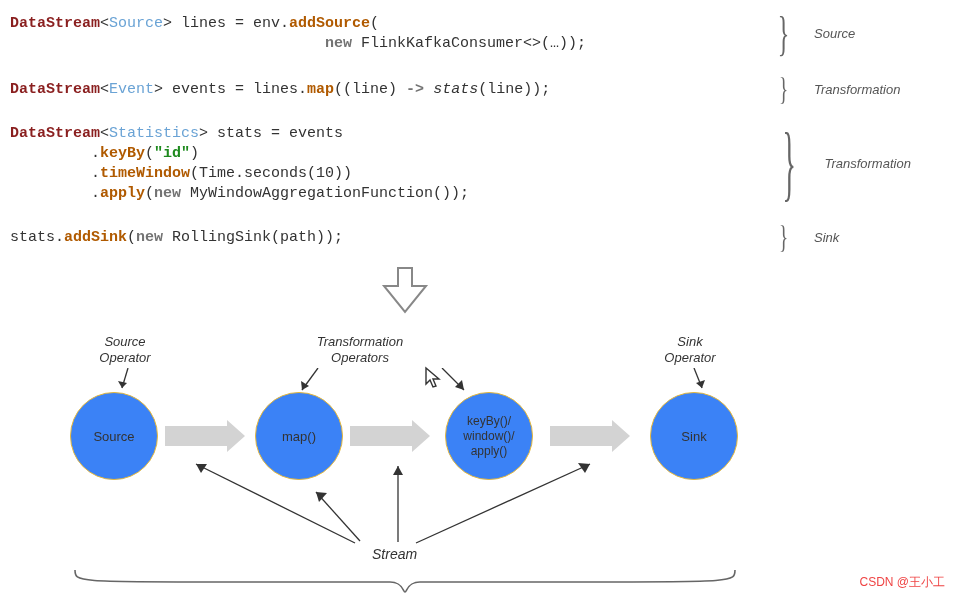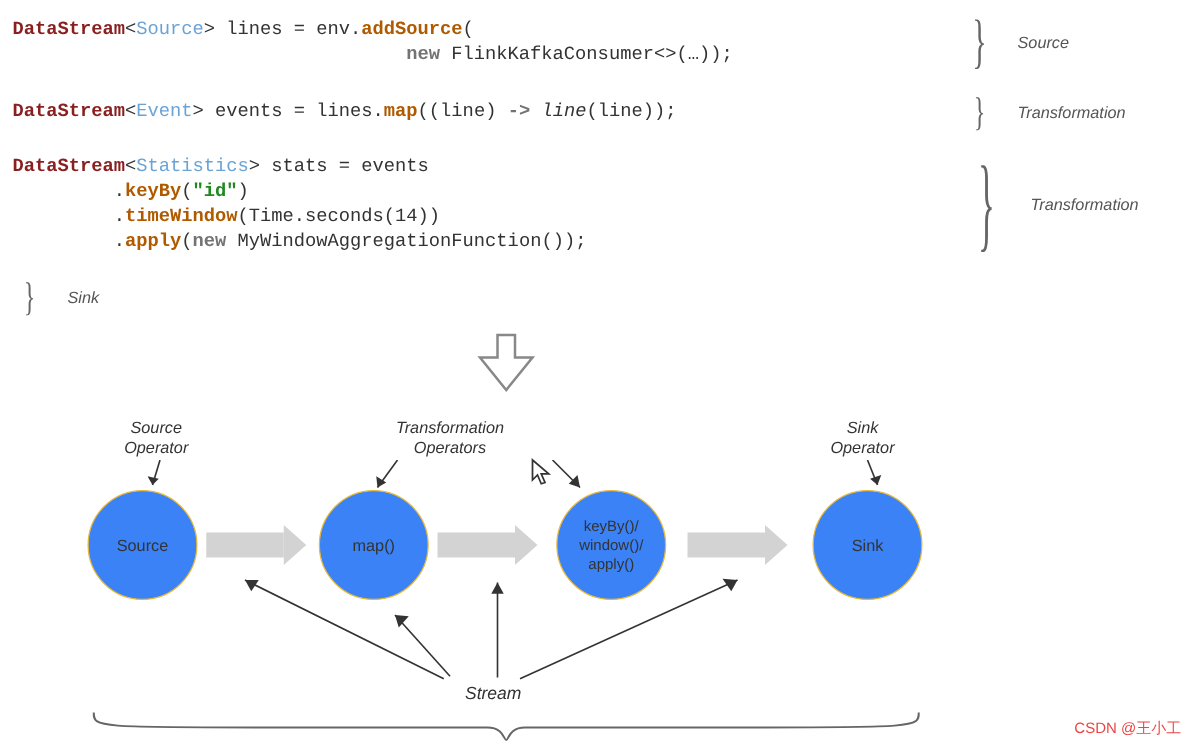--- a/index.html
+++ b/index.html
@@ -123,39 +123,40 @@
   <div class="code-row">
     <div class="code-block"><span class="t-kw">DataStream</span>&lt;<span class="t-type">Source</span><span>&gt; lines = env.</span><span class="t-mth">addSource</span><span>(</span>
 <span>                                   </span><span class="t-new">new</span><span> FlinkKafkaConsumer&lt;&gt;(…));</span></div>
     <div class="brace-col">
         <span class="brace" style="font-size:48px;transform:scaleX(0.5) scaleY(1.0);">}</span>
       </div>
     <div class="label-col">Source</div>
   </div>
 
   <div class="code-row">
-    <div class="code-block"><span class="t-kw">DataStream</span>&lt;<span class="t-type">Event</span><span>&gt; events = lines.</span><span class="t-mth">map</span><span>((line) </span><span class="t-new">-&gt;</span><span> </span><span class="t-it">line</span><span>(line));</span></div>
+    <div class="code-block"><span class="t-kw">DataStream</span>&lt;<span class="t-type">Event</span><span>&gt; events = lines.</span><span class="t-mth">map</span><span>((line) </span><span class="t-new">-&gt;</span><span> </span><span class="t-it">stats</span><span>(line));</span></div>
     <div class="brace-col">
         <span class="brace" style="font-size:32px;transform:scaleX(0.6);">}</span>
       </div>
     <div class="label-col">Transformation</div>
   </div>
 
   <div class="code-row">
     <div class="code-block"><span class="t-kw">DataStream</span>&lt;<span class="t-type">Statistics</span><span>&gt; stats = events</span>
 <span>         .</span><span class="t-mth">keyBy</span><span>(</span><span class="t-str">"id"</span><span>)</span>
-<span>         .</span><span class="t-mth">timeWindow</span><span>(Time.seconds(14))</span>
+<span>         .</span><span class="t-mth">timeWindow</span><span>(Time.seconds(10))</span>
 <span>         .</span><span class="t-mth">apply</span><span>(</span><span class="t-new">new</span><span> MyWindowAggregationFunction());</span></div>
     <div class="brace-col">
         <span class="brace" style="font-size:80px;transform:scaleX(0.35) scaleY(1.05);">}</span>
       </div>
     <div class="label-col">Transformation</div>
   </div>
 
   <div class="code-row">
+    <div class="code-block"><span>stats.</span><span class="t-mth">addSink</span><span>(</span><span class="t-new">new</span><span> RollingSink(path));</span></div>
     <div class="brace-col">
         <span class="brace" style="font-size:32px;transform:scaleX(0.6);">}</span>
       </div>
     <div class="label-col">Sink</div>
   </div>
 </div>
 
 <div class="diagram">
 
   <svg class="down-arrow" viewBox="0 0 50 48">

